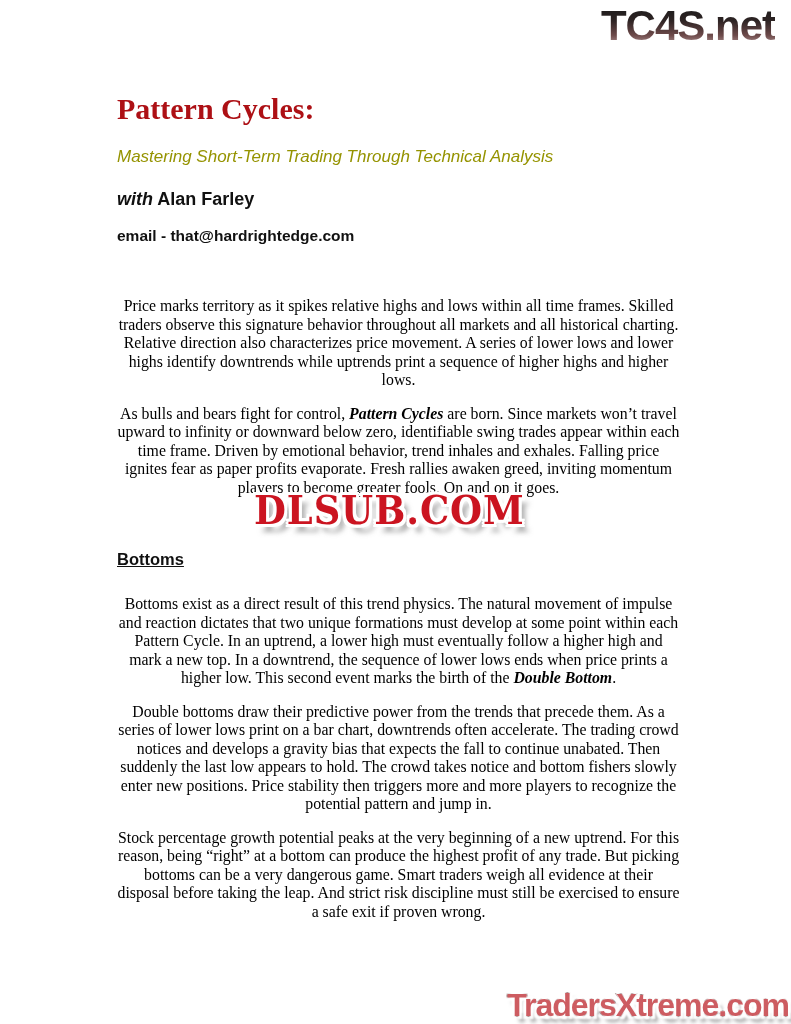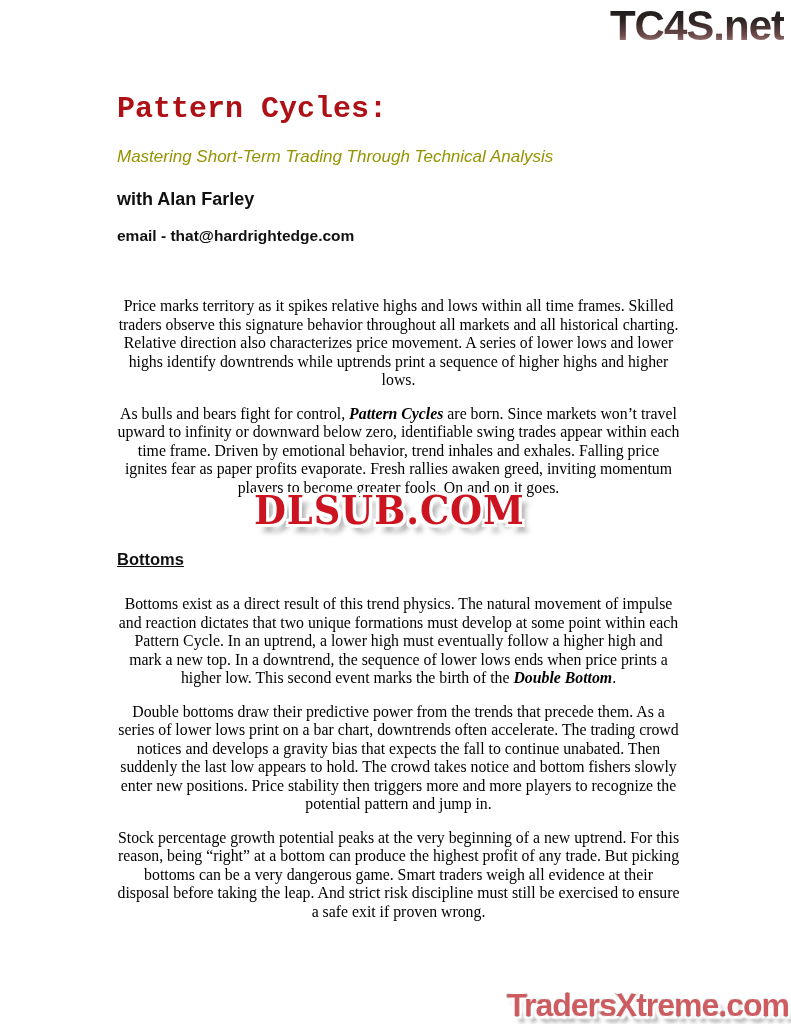--- a/index.html
+++ b/index.html
@@ -9,54 +9,54 @@
     position: relative;
     width: 791px; height: 1024px;
     background: #ffffff;
     overflow: hidden;
     font-family: "Liberation Serif", serif;
     color: #000000;
   }
 
   
   .tc4s {
-    position: absolute; top: 5px; right: 7px;
+    position: absolute; top: 5px; right: 16px;
     font-family: "Liberation Sans", sans-serif;
     font-weight: bold; font-size: 42px; line-height: 1;
     letter-spacing: -1px;
     background: linear-gradient(180deg, #1a1a1a 0%, #2e2424 38%, #6d4a4a 72%, #a58888 92%, #c4b4b4 100%);
     -webkit-background-clip: text; background-clip: text;
     color: transparent;
   }
 
   .content {
     position: absolute; left: 117px; top: 0;
     width: 563px;
   }
 
   h1.title {
     margin: 94px 0 0 0;
-    font-family: Liberation Mono, monospace;
+    font-family: Liberation Serif, serif;
     font-weight: bold; font-size: 30px; line-height: 1;
     color: #ad1015;
   }
   .subtitle {
     margin: 23px 0 0 0;
     font-family: "Liberation Sans", sans-serif;
     font-weight: normal; font-style: italic;
     font-size: 17px; line-height: 1.15;
     color: #959300;
   }
   .byline {
     margin: 22px 0 0 0;
     font-family: "Liberation Sans", sans-serif;
     font-weight: bold; font-size: 18px; line-height: 1.15;
     color: #111111;
   }
-  .byline .with { }
+  .byline .with { font-style: italic; }
   .email {
     margin: 18px 0 0 0;
     font-family: "Liberation Sans", sans-serif;
     font-weight: bold; font-size: 15.5px; line-height: 1.15;
     color: #111111;
   }
 
   p.body {
     margin: 15px 0 0 0;
     font-size: 15.8px; line-height: 18.5px;

